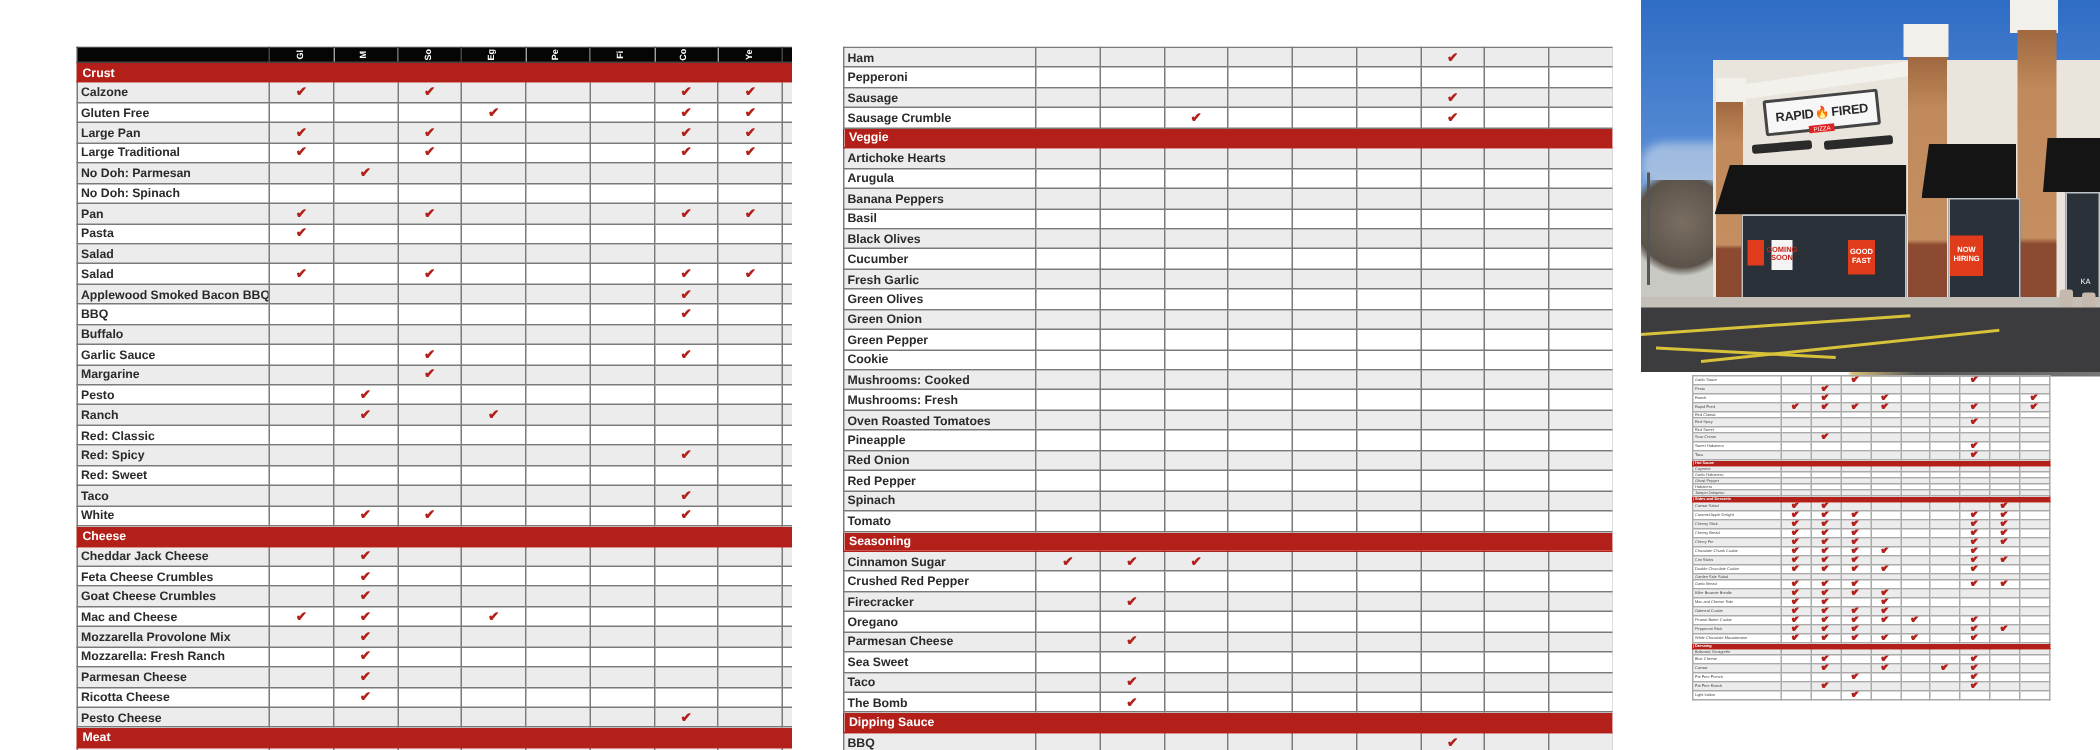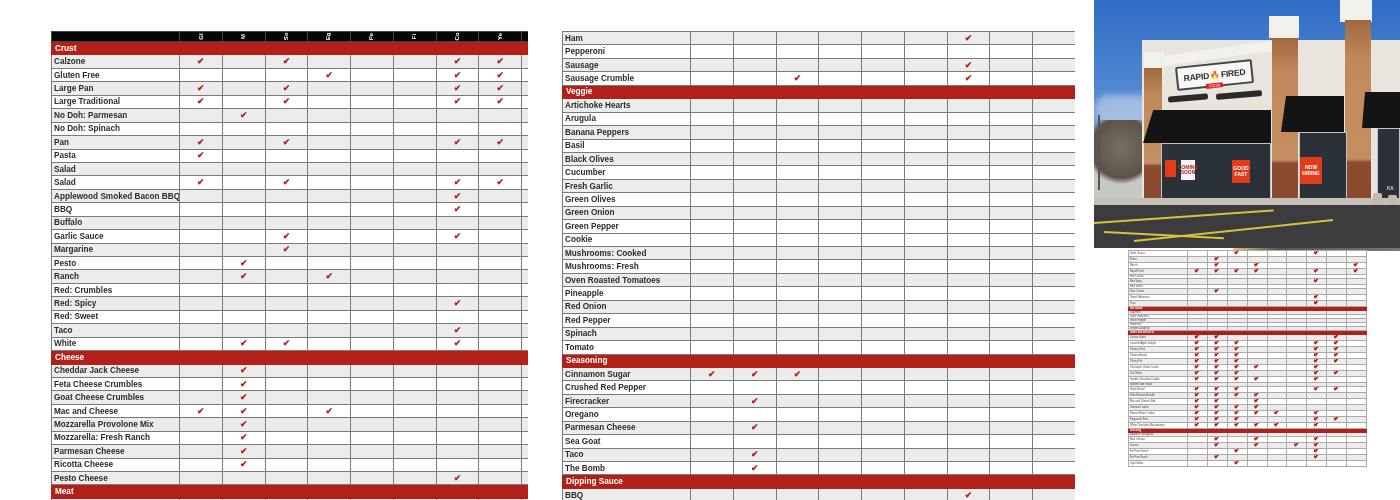--- a/index.html
+++ b/index.html
@@ -302,21 +302,21 @@
           <td class="cell"><span class="check">✔</span></td>
           <td class="cell"></td>
           <td class="cell"><span class="check">✔</span></td>
           <td class="cell"></td>
           <td class="cell"></td>
           <td class="cell"></td>
           <td class="cell"></td>
           <td class="cell"><span class="check">✔</span></td>
         </tr>
         <tr class="row-odd">
-          <td>Red: Crumbles</td>
+          <td>Red: Classic</td>
           <td class="cell"></td>
           <td class="cell"></td>
           <td class="cell"></td>
           <td class="cell"></td>
           <td class="cell"></td>
           <td class="cell"></td>
           <td class="cell"></td>
           <td class="cell"></td>
           <td class="cell"></td>
         </tr>
@@ -861,21 +861,21 @@
           <td class="cell"><span class="check">✔</span></td>
           <td class="cell"></td>
           <td class="cell"></td>
           <td class="cell"></td>
           <td class="cell"></td>
           <td class="cell"></td>
           <td class="cell"></td>
           <td class="cell"></td>
         </tr>
         <tr class="row-odd">
-          <td>Sea Goat</td>
+          <td>Sea Sweet</td>
           <td class="cell"></td>
           <td class="cell"></td>
           <td class="cell"></td>
           <td class="cell"></td>
           <td class="cell"></td>
           <td class="cell"></td>
           <td class="cell"></td>
           <td class="cell"></td>
           <td class="cell"></td>
         </tr>

